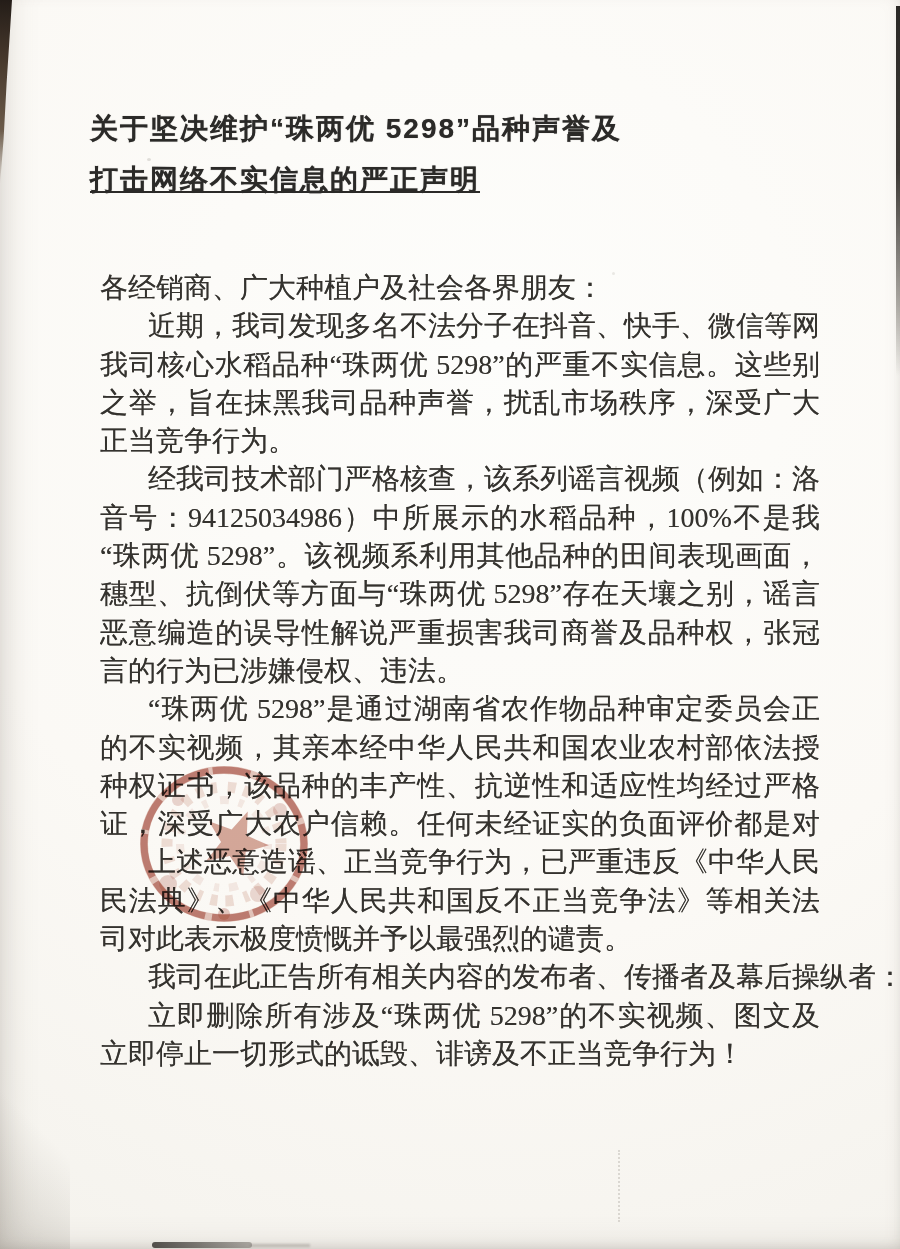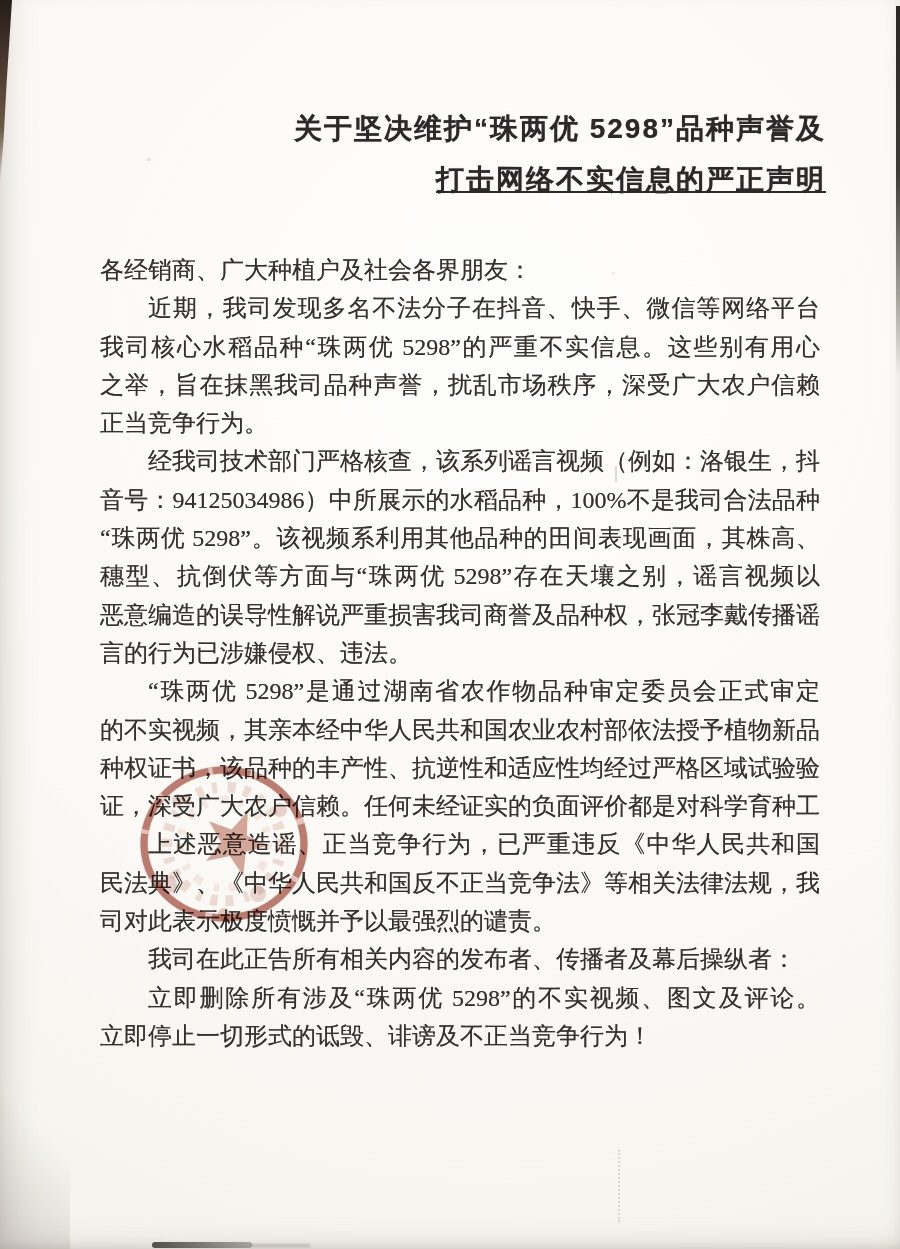--- a/index.html
+++ b/index.html
@@ -44,36 +44,36 @@
     background: rgba(110,104,96,0.3);
     filter: blur(0.8px);
   }
   .shade-bottom-left {
     position: absolute; left: 0; bottom: 0; width: 70px; height: 160px;
     background: linear-gradient(45deg, rgba(120,112,100,0.25), rgba(120,112,100,0) 70%);
   }
 
   
   .title-line {
-    position: absolute; left: 106px; width: 720px;
-    text-align: right;
+    position: absolute; left: 90px; width: 720px;
+    text-align: left;
     font-family: "Liberation Sans", sans-serif;
     font-weight: 700;
     font-size: 28px;
     letter-spacing: 2px;
     color: #2b2a28;
     text-shadow: 0 0 0.7px rgba(50,48,45,0.7);
   }
   .title-line1 { top: 110px; }
   .title-line2 { top: 161px; text-decoration: underline; }
 
   
   .doc-body {
-    position: absolute; left: 100px; top: 251px; width: 720px;
-    font-size: 24px;
+    position: absolute; left: 100px; top: 269px; width: 720px;
+    font-size: 28px;
     color: #34322e;
     text-shadow: 0 0 0.6px rgba(60,58,54,0.65);
   }
   .line {
     height: 38.3px; line-height: 38.3px;
     white-space: nowrap;
     overflow: visible;
   }
   .line.fill {
     white-space: normal;

